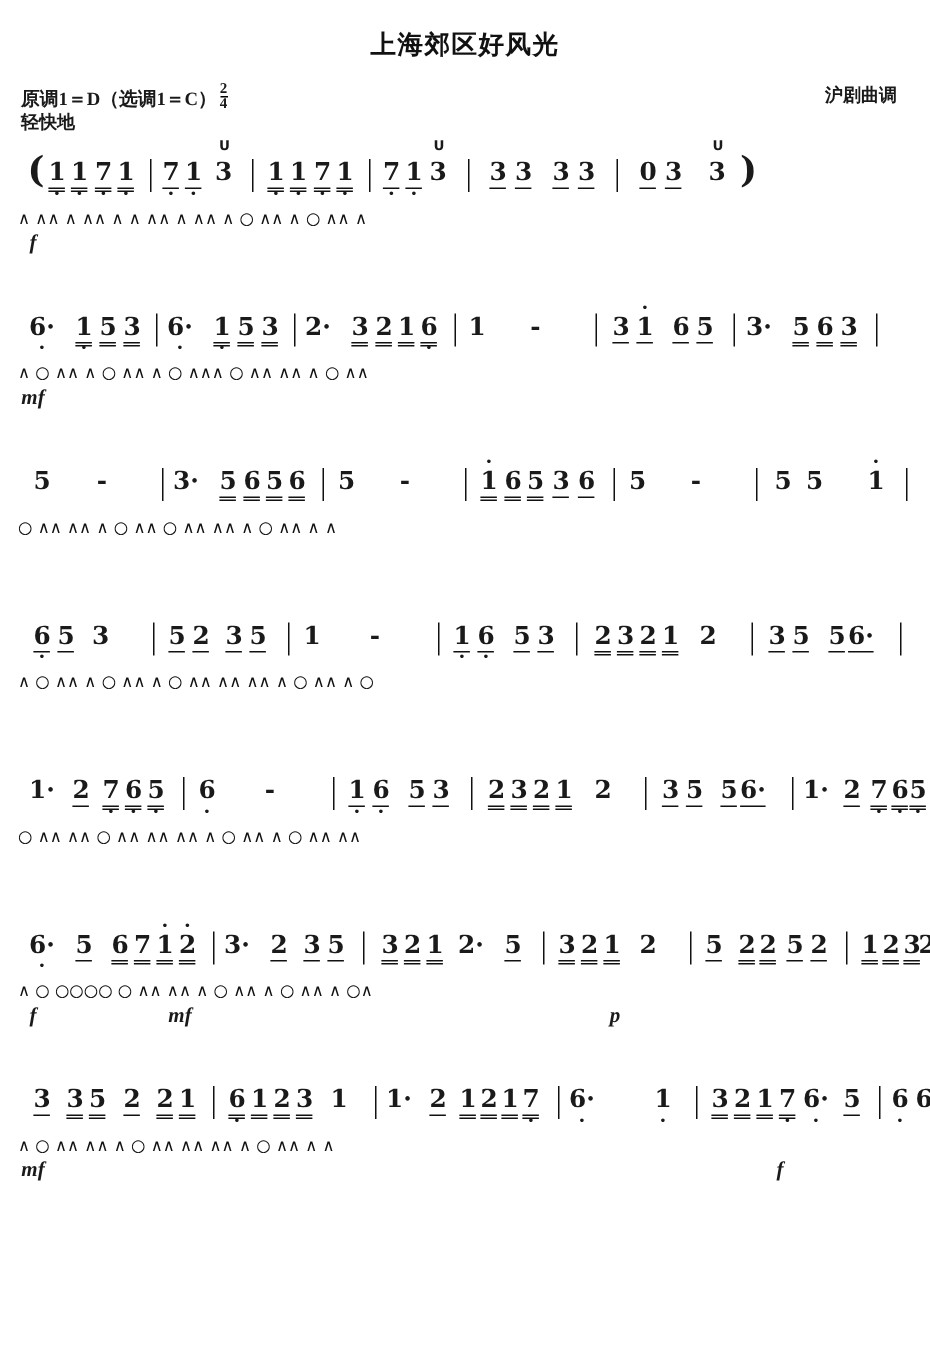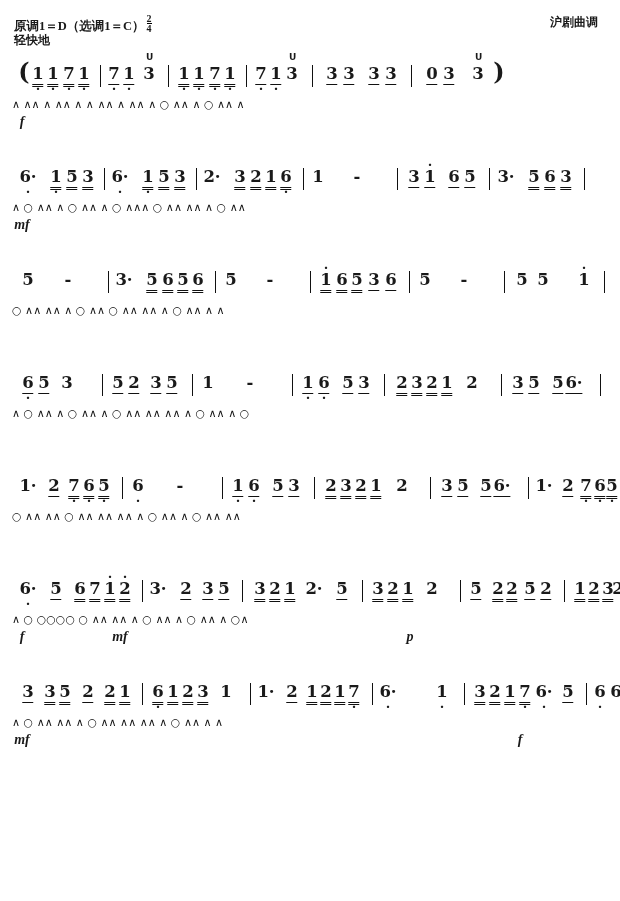--- a/index.html
+++ b/index.html
@@ -130,20 +130,21 @@
     font-family: "DejaVu Sans", sans-serif;
     font-size: 9px;
     font-weight: bold;
   }
 </style>
 </head>
 <body>
 
 <div class="page">
 
+  <div class="title">上海郊区好风光</div>
 
   <div class="meta">
     <div class="key-line">
       <span>原调1＝D（选调1＝C）</span><span class="meter"><span class="num">2</span><span class="den">4</span></span>
     </div>
     <div class="tempo">轻快地</div>
     <div class="composer">沪剧曲调</div>
   </div>
 
   <div id="systems-container">

